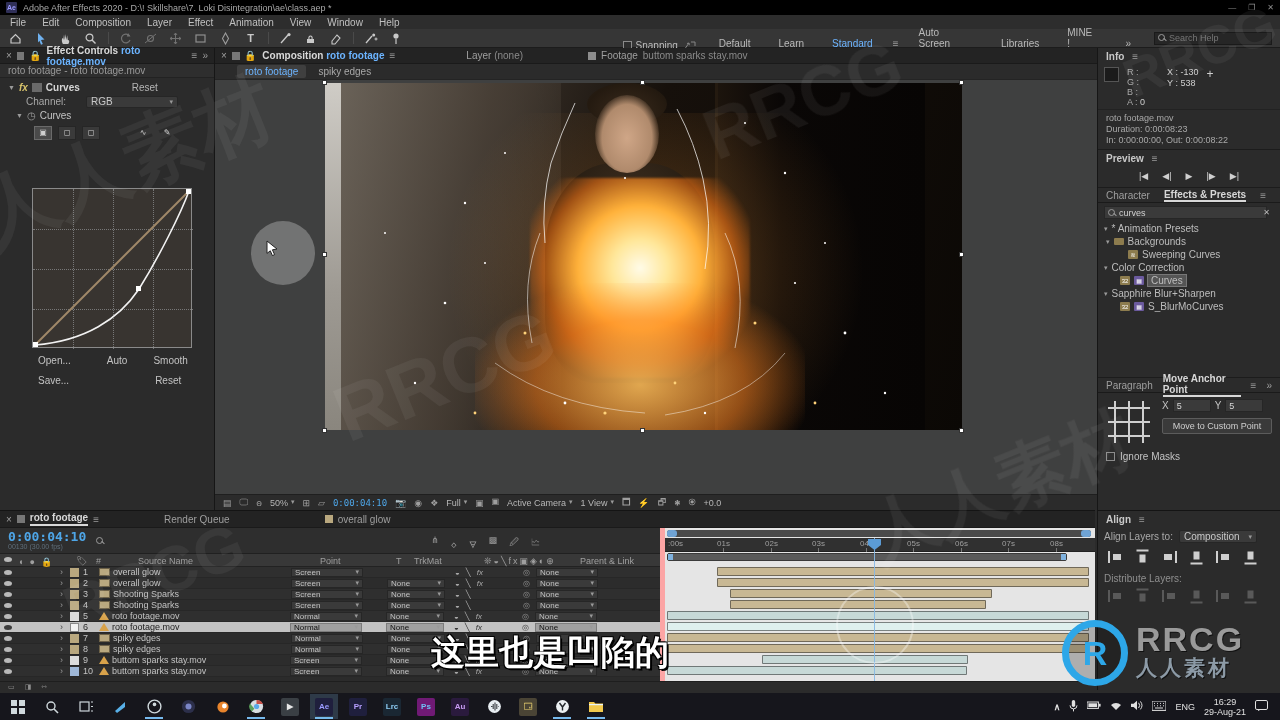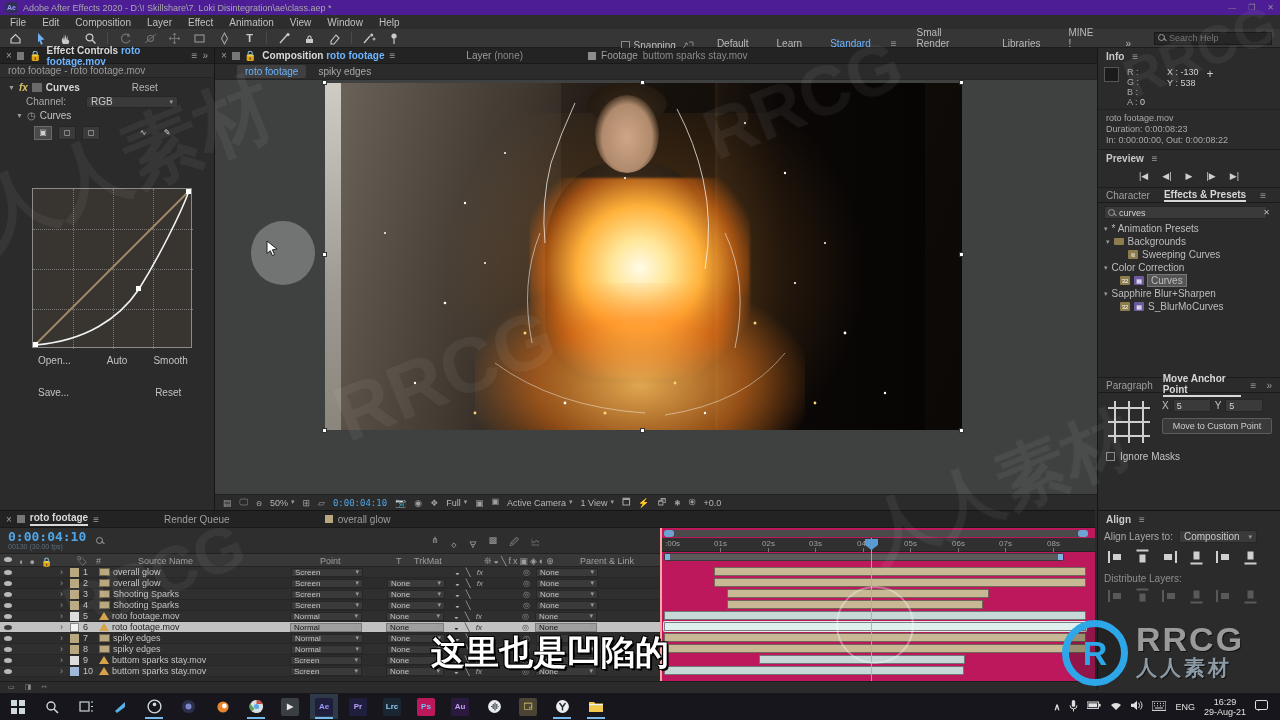--- a/index.html
+++ b/index.html
@@ -2,21 +2,21 @@
 <html><head>
 <meta charset="utf-8">
 <style>
   * { margin:0; padding:0; box-sizing:border-box; }
   html,body { width:1280px; height:720px; overflow:hidden; background:#1e1e1e;
     font-family:"Liberation Sans", sans-serif; -webkit-font-smoothing:antialiased; }
   .abs { position:absolute; }
   #stage { position:relative; width:1280px; height:720px; background:#2b2b2b; font-size:10px; color:#c3c3c3; }
 
   
-  #titlebar { left:0; top:0; width:1280px; height:15px; background:#4c1d95; display:flex; align-items:center; gap:6px; padding:0 6px; color:#a8a8a8; font-size:9px; }
+  #titlebar { left:0; top:0; width:1280px; height:15px; background:#000000; display:flex; align-items:center; gap:6px; padding:0 6px; color:#a8a8a8; font-size:9px; }
   .ae-badge { width:11px; height:11px; background:#2f2f57; color:#9b9bff; font-size:7px; font-weight:bold; display:flex; align-items:center; justify-content:center; border-radius:1px; }
   #win-controls { margin-left:auto; display:flex; gap:12px; color:#8d8d8d; font-size:8px; }
   #menubar { left:0; top:15px; width:1280px; height:14px; background:#2d2d2d; display:flex; align-items:center; gap:16px; padding:0 10px; color:#c0c0c0; font-size:10px; }
   #toolbar { left:0; top:29px; width:1280px; height:19px; background:#363636; border-bottom:1px solid #1c1c1c; display:flex; align-items:center; gap:9px; padding:0 8px; }
   .tool { width:16px; height:14px; display:flex; align-items:center; justify-content:center; }
   .tool svg { display:block; }
   .tsep { width:1px; height:12px; background:#4a4a4a; }
   #snap-wrap { display:flex; align-items:center; gap:4px; margin-left:210px; color:#bdbdbd;margin-top:15px; }
   .cb { width:9px; height:9px; border:1px solid #8b8b8b; background:#2e2e2e; }
   #workspaces { display:flex; align-items:flex-end; gap:0; margin-left:auto; }
@@ -116,21 +116,21 @@
   .selrow .mode-dd { background:#9f9f9f; color:#111; border-color:#7c7c7c; }
   .trk-dd { width:58px; height:9px; margin-left:24px; display:flex; justify-content:space-between; align-items:center; background:#3a3a3a; border:1px solid #262626; padding:0 3px; font-size:8px; }
   .selrow .trk-dd { background:#9f9f9f; color:#111; border-color:#7c7c7c; }
   .trk-dd.none { visibility:hidden; }
   .sw { margin-left:10px; width:54px; display:flex; gap:6px; color:#a9a9a9; font-size:8px; }
   .selrow .sw { color:#333; }
   .par-dd { width:62px; height:9px; margin-left:6px; display:flex; justify-content:space-between; align-items:center; background:#3a3a3a; border:1px solid #262626; padding:0 3px; font-size:8px; }
   .selrow .par-dd { background:#9f9f9f; color:#111; border-color:#7c7c7c; }
   .linkw { margin-left:14px; color:#8f8f8f; font-size:8px; }
 
-  #tl-right { position:absolute; left:660px; top:17px; width:435px; height:163px; background:#be185d; border-left:2px solid #fca5a5; overflow:hidden; }
+  #tl-right { position:absolute; left:660px; top:17px; width:435px; height:163px; background:#e5e5e5; border-left:5px solid #fca5a5; overflow:hidden; }
   #tl-nav { position:absolute; left:2px; top:2px; width:424px; height:7px; background:#4a4a4a; border-radius:3px; }
   #tl-nav::before, #tl-nav::after { content:""; position:absolute; top:0; width:10px; height:7px; background:#6fa3d4; border-radius:3px; }
   #tl-nav::after { right:0; }
   #tl-ruler { position:absolute; left:0; top:10px; width:435px; height:14px; background:#303030; border-bottom:1px solid #222; color:#9f9f9f; font-size:8px; }
   .tick { position:absolute; top:1px; }
   .tickline { position:absolute; top:10px; width:1px; height:4px; background:#777; }
   #workarea { position:absolute; left:2px; top:25px; width:400px; height:8px; background:#5a5a5a; border:1px solid #3a3a3a; border-radius:2px; }
   #workarea::before, #workarea::after { content:""; position:absolute; top:0; width:5px; height:6px; background:#7fb2df; }
   #workarea::after { right:0; }
   .bar { position:absolute; height:9px; border:1px solid rgba(40,40,40,.55); border-radius:1px; }
@@ -278,21 +278,21 @@
       <span>Snapping</span>
       <svg width="14" height="12" opacity=".6">
           <path d="M2 10 L7 3 M7 3 l-2 .5 M7 3 l.3 2.2 M9 2 h4 v4" stroke="#bbb" fill="none"></path>
         </svg>
     </span>
     <span id="workspaces">
       <span class="ws">Default</span>
       <span class="ws">Learn</span>
       <span class="ws active">Standard</span>
       <span id="ws-menu" class="hamb">≡</span>
-      <span class="ws">Small Render</span>
+      <span class="ws">Auto Screen</span>
       <span class="ws">Libraries</span>
       <span class="ws">MINE !</span>
       <span class="ws">»</span>
     </span>
     <span style="position:relative;display:flex;align-items:center;">
       <span class="mag" style="position:absolute;left:4px;"></span>
       <input id="search-help" placeholder="Search Help" style="">
     </span>
   </div>
 
@@ -345,21 +345,21 @@
         <rect x="0" y="153" width="5" height="5" fill="#fff"></rect>
         <rect x="153" y="0" width="5" height="5" fill="#fff"></rect>
         <rect x="103" y="97" width="5" height="5" fill="#fff"></rect>
       </svg>
     </div>
     <div class="ec-row" style="top:306px;">
       <span class="ec-btn" style="margin-left:30px;">Open...</span>
       <span class="ec-btn" style="margin-left:32px;">Auto</span>
       <span class="ec-btn" style="margin-left:22px;">Smooth</span>
     </div>
-    <div class="ec-row" style="top:338px;">
+    <div class="ec-row" style="top:326px;">
       <span class="ec-btn" style="margin-left:30px;">Save...</span>
       <span class="ec-btn" style="margin-left:82px;">Reset</span>
     </div>
   </div>
 
   <div class="abs" id="comp">
     <div class="ptabbar" id="comp-tabs">
       <span>×</span>
       <span style="width:8px;height:8px;background:#777;display:inline-block;"></span>
       <span>🔒</span>
@@ -1019,21 +1019,21 @@
     <span class="tb-ic open active">
         <span class="appsq" style="background:#1f1f3d;color:#9b9bff;">Ae</span>
       </span>
     <span class="tb-ic">
         <span class="appsq" style="background:#1f1f3d;color:#b8a0ff;">Pr</span>
       </span>
     <span class="tb-ic">
         <span class="appsq" style="background:#1a2733;color:#8ecdf5;">Lrc</span>
       </span>
     <span class="tb-ic">
-        <span class="appsq" style="background:#be185d;color:#6fc0f5;">Ps</span>
+        <span class="appsq" style="background:#701a75;color:#6fc0f5;">Ps</span>
       </span>
     <span class="tb-ic">
         <span class="appsq" style="background:#2a1a3d;color:#c79bf2;">Au</span>
       </span>
     <span class="tb-ic">
         <svg width="15" height="15">
           <circle cx="7.5" cy="7.5" r="6.4" fill="#e8eef2"></circle>
           <path d="M4 7.5 h1.4 M6.2 5 v5 M8 3.6 v7.8 M9.8 5 v5 M11.2 7.5 h.6" stroke="#3a3f44" stroke-width="1.1"></path>
         </svg>
       </span>

